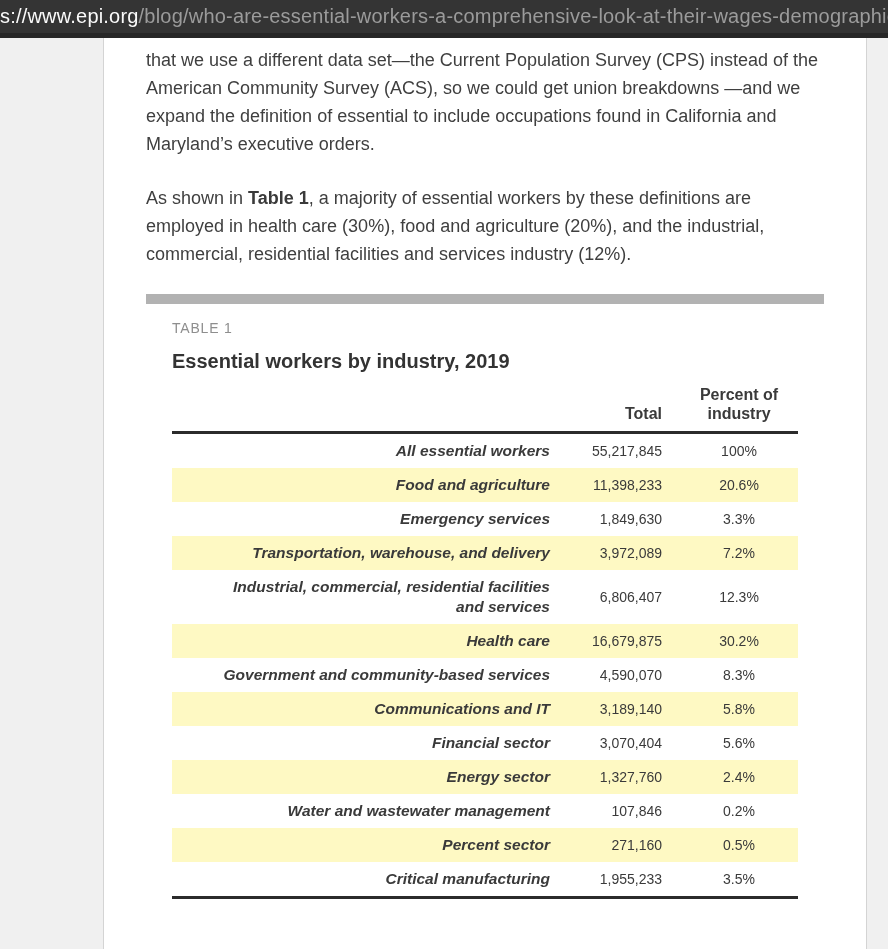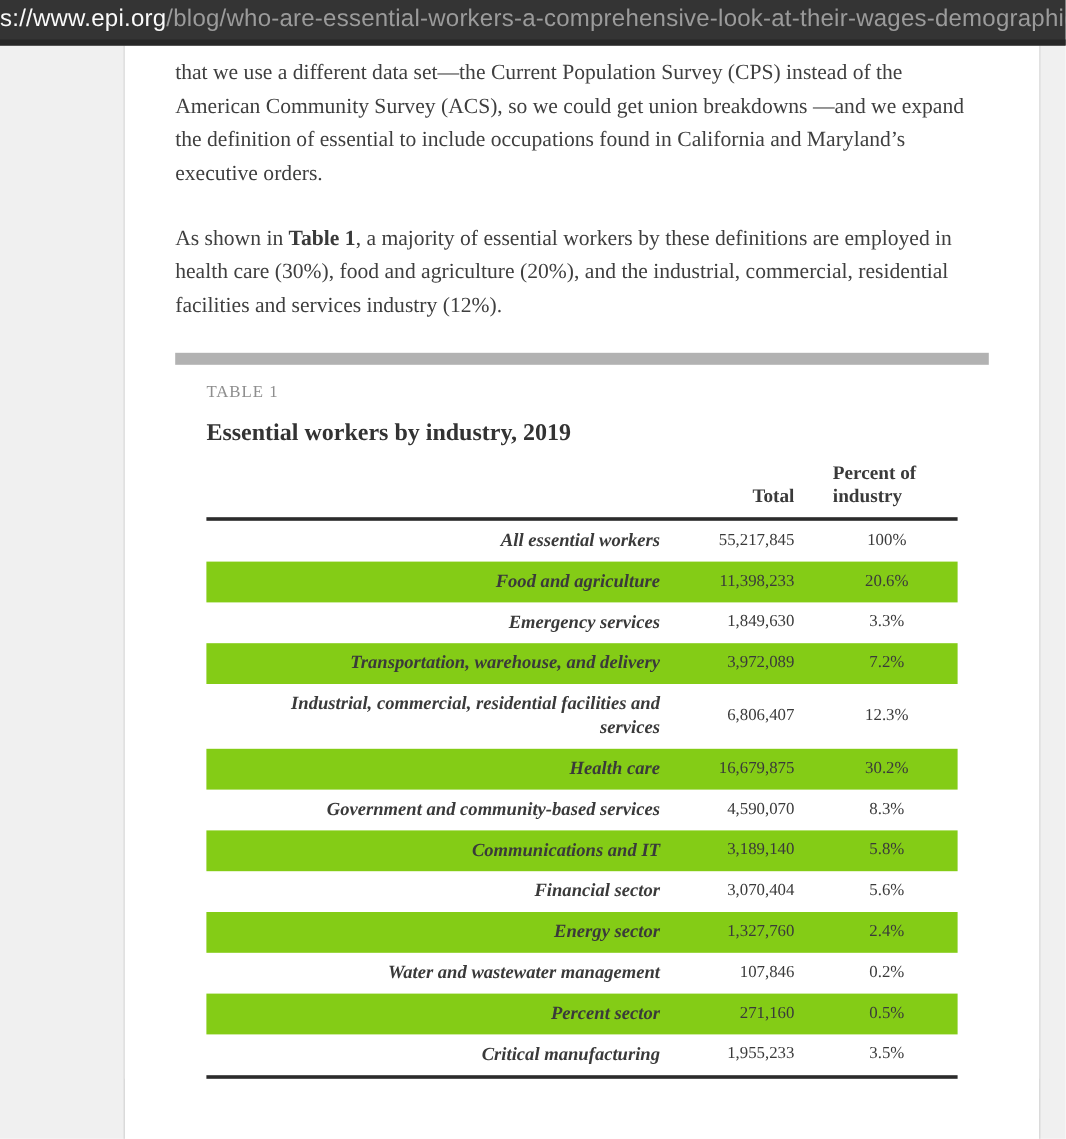--- a/index.html
+++ b/index.html
@@ -52,21 +52,20 @@
 
   
   .content {
     position: absolute;
     top: 38px;
     left: 104px;
     width: 762px;
     box-sizing: border-box;
     padding: 8px 42px 0 42px;
     background: #ffffff;
-    font-family: Liberation Serif, serif;
   }
   .para {
     font-size: 18px;
     line-height: 28px;
     color: #3f3f3f;
     margin: 0 0 26px 0;
   }
   .para b { font-weight: bold; color: #3a3a3a; }
 
   
@@ -101,32 +100,32 @@
 
   thead th {
     font-size: 16px;
     font-weight: bold;
     color: #3a3a3a;
     line-height: 19px;
     padding: 4px 0 8px 0;
     vertical-align: bottom;
   }
   thead th.h-total { text-align: right; padding-right: 18px; }
-  thead th.h-pct   { text-align: left; padding: 4px 14px 8px 14px; margin-top: 12px; }
+  thead th.h-pct   { text-align: center; padding: 4px 14px 8px 14px; margin-top: 12px; }
   thead tr { border-bottom: 3px solid #2b2b2b; }
   table.data { border-bottom: 3px solid #2b2b2b; }
 
   tbody td {
     font-size: 14px;
     color: #3a3a3a;
     line-height: 20px;
     padding: 7px 0;
     vertical-align: middle;
   }
-  tbody tr.alt { background: #84cc16; }
+  tbody tr.alt { background: #fef9c3; }
   td.cell-name {
     font-weight: bold;
     font-style: italic;
     padding-left: 11px;
     padding-right: 10px;
     font-size: 15.5px;
     text-align: right;
   }
   td.cell-name.indent { padding-left: 36px; }
   td.cell-total { text-align: right; padding-right: 18px; }

